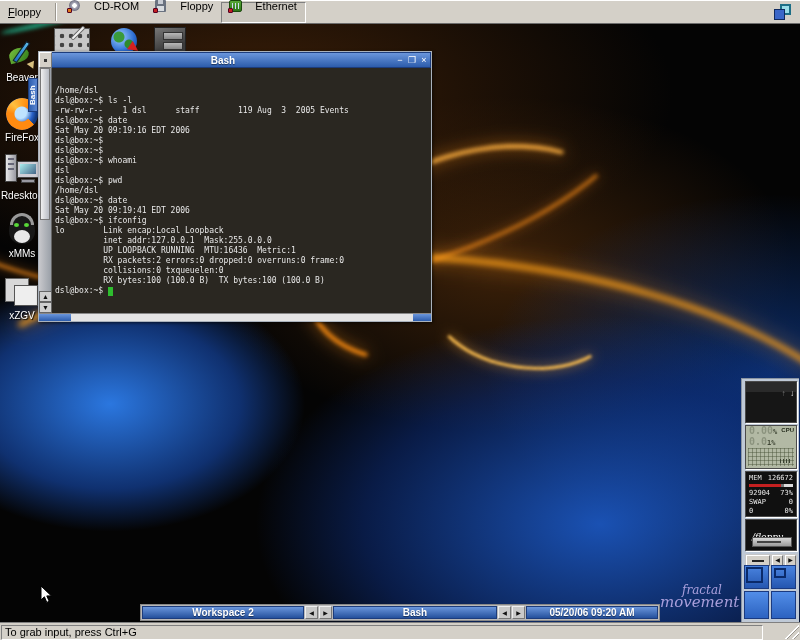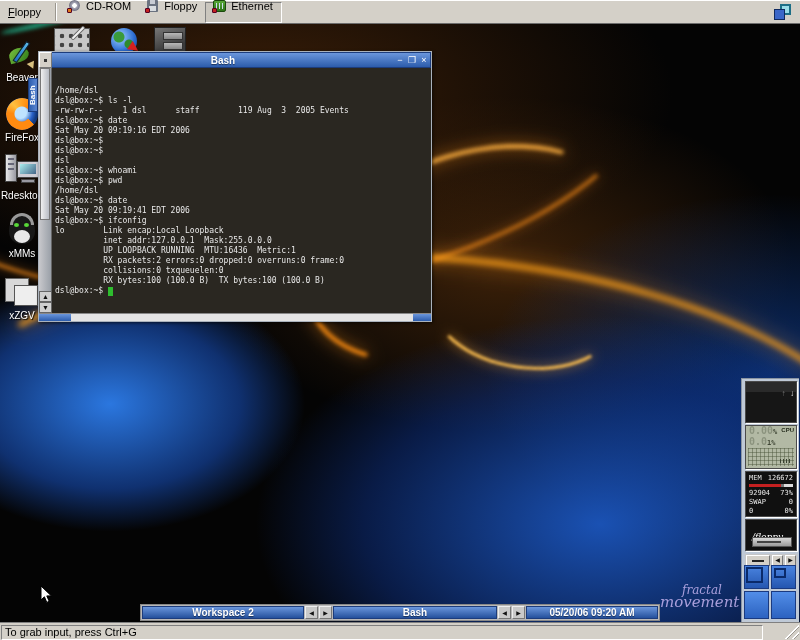--- a/index.html
+++ b/index.html
@@ -6,21 +6,21 @@
   html,body { width:800px; height:640px; overflow:hidden; background:#000;
     font-family:"Liberation Sans", sans-serif; }
 
   
   #vm-toolbar { position:absolute; left:0; top:0; width:800px; height:24px;
     background:#d4d0c8; border-top:1px solid #fff; border-bottom:1px solid #6c6c6c;
     display:flex; align-items:center; font-size:11px; color:#000; }
   #menu-player { padding:2px 10px 3px 8px; cursor:default; }
   #menu-player::first-letter { text-decoration:underline; }
   .tb-sep { width:2px; height:18px; border-left:1px solid #9a968e; border-right:1px solid #fff; margin:0 4px; }
-  .tb-btn { display:flex; align-items:center; gap:4px; padding:2px 8px 14px 6px; height:21px; }
+  .tb-btn { display:flex; align-items:center; gap:12px; padding:2px 8px 14px 6px; height:21px; }
   .tb-btn.pressed { background:#cac6be; border:1px solid;
     border-color:#808080 #fff #fff #808080; }
   .tb-spacer { flex:1; }
   
   .mini-ic { position:relative; width:15px; height:14px; display:inline-block; }
   .cd-disc { position:absolute; left:2px; top:1px; width:11px; height:11px; border-radius:50%;
     background:radial-gradient(circle at 50% 50%, #fff 0 2px, #aab 2.5px, #778 5px, #99a 6px); }
   .stat-dot { position:absolute; left:0; bottom:0; width:5px; height:5px; border-radius:1px; border:1px solid #502; }
   .dot-orange { background:#e07818; }
   .dot-red { background:#c42020; }
@@ -352,22 +352,22 @@
       <div class="sb-arrow" id="sb-down">▼</div>
     </div>
     <div id="term-text">
         <div class="tline"><span>/home/dsl</span></div>
         <div class="tline"><span>dsl@box:~$ ls -l</span></div>
         <div class="tline"><span>-rw-rw-r--    1 dsl      staff        119 Aug  3  2005 Events</span></div>
         <div class="tline"><span>dsl@box:~$ date</span></div>
         <div class="tline"><span>Sat May 20 09:19:16 EDT 2006</span></div>
         <div class="tline"><span>dsl@box:~$</span></div>
         <div class="tline"><span>dsl@box:~$</span></div>
+        <div class="tline"><span>dsl@box:~$ whoami</span></div>
         <div class="tline"><span>dsl</span></div>
-        <div class="tline"><span>dsl@box:~$ whoami</span></div>
         <div class="tline"><span>dsl@box:~$ pwd</span></div>
         <div class="tline"><span>/home/dsl</span></div>
         <div class="tline"><span>dsl@box:~$ date</span></div>
         <div class="tline"><span>Sat May 20 09:19:41 EDT 2006</span></div>
         <div class="tline"><span>dsl@box:~$ ifconfig</span></div>
         <div class="tline"><span>lo        Link encap:Local Loopback</span></div>
         <div class="tline"><span>          inet addr:127.0.0.1  Mask:255.0.0.0</span></div>
         <div class="tline"><span>          UP LOOPBACK RUNNING  MTU:16436  Metric:1</span></div>
         <div class="tline"><span>          RX packets:2 errors:0 dropped:0 overruns:0 frame:0</span></div>
         <div class="tline"><span>          collisions:0 txqueuelen:0</span></div>

